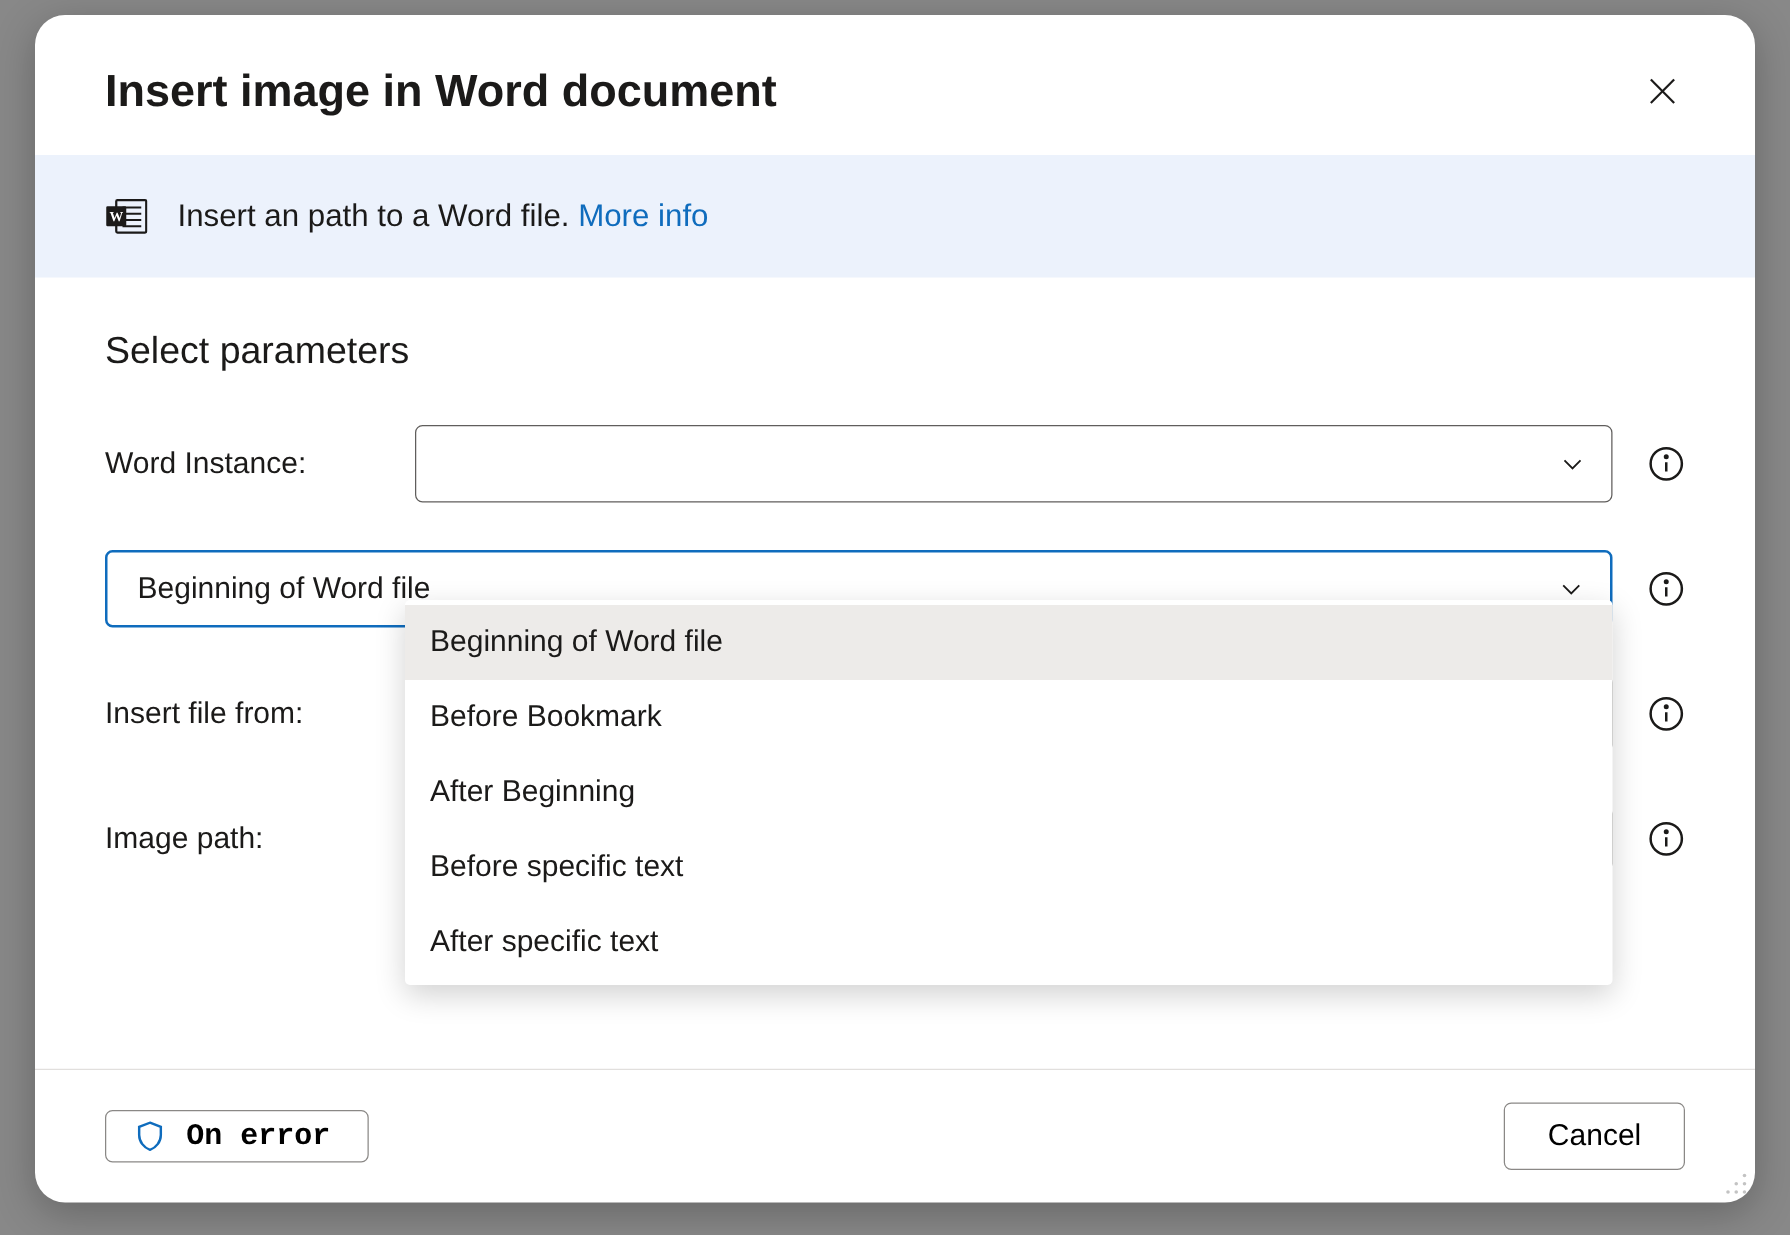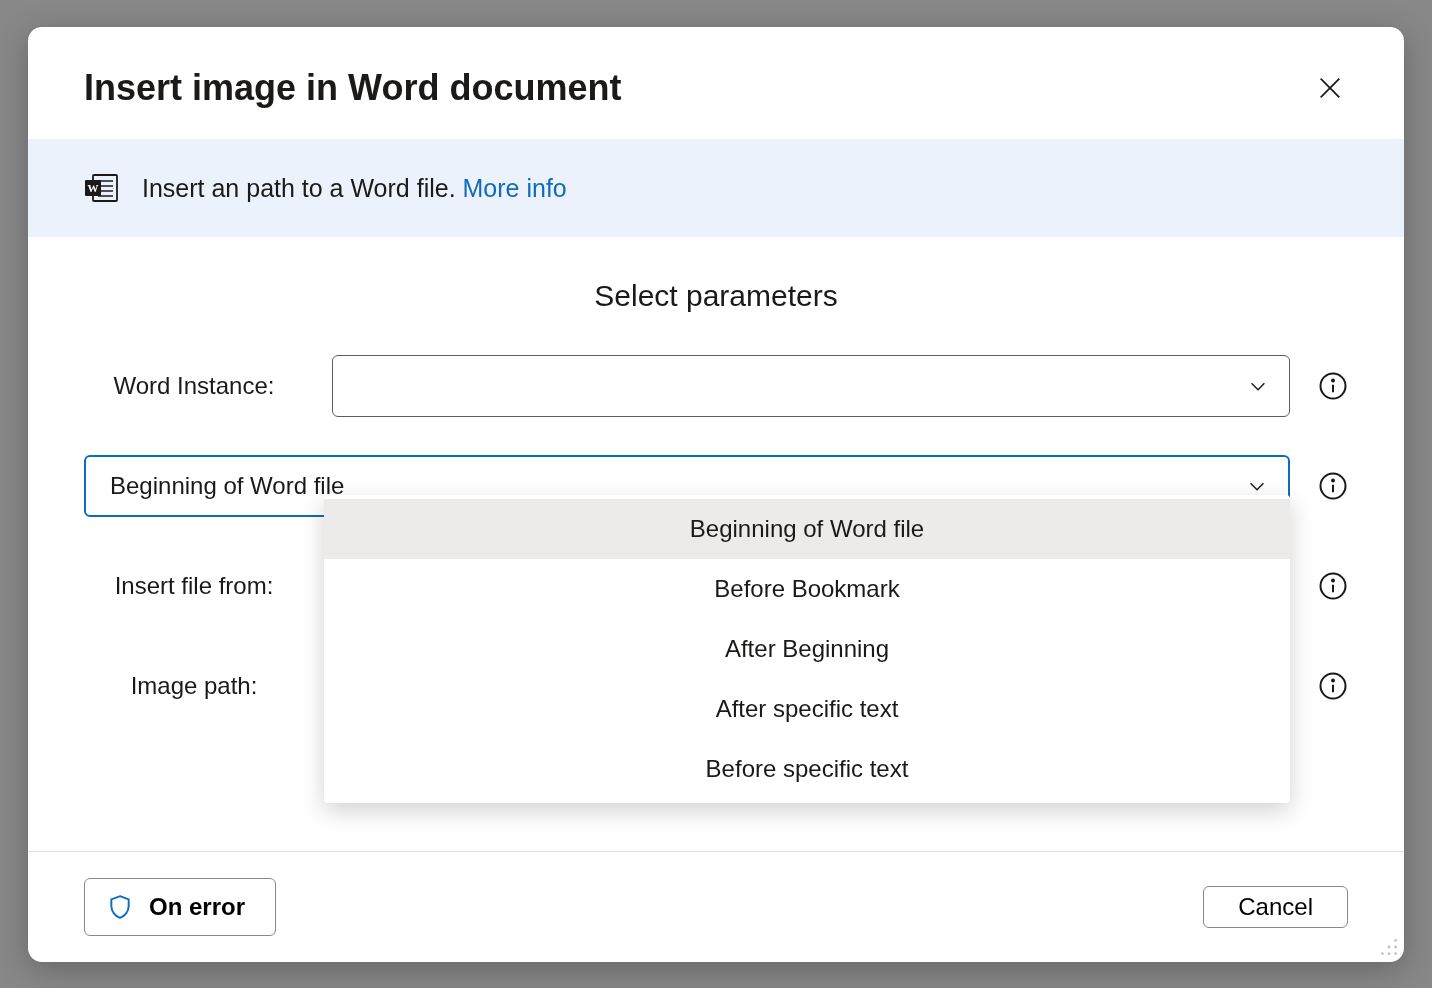--- a/index.html
+++ b/index.html
@@ -11,26 +11,25 @@
       overflow: hidden;
       position: relative;
     }
     .modal {
       position: absolute;
       top: 12px;
       left: 28px;
       right: 28px;
       bottom: 26px;
       background: #fff;
-      border-radius: 14px;
+      border-radius: 24px;
       box-shadow: 0 8px 32px rgba(0,0,0,0.25);
       display: flex;
       flex-direction: column;
       overflow: hidden;
-      margin-top: 15px;
     }
     .modal-header {
       padding: 40px 56px 30px 56px;
       display: flex;
       justify-content: space-between;
       align-items: center;
     }
     .modal-title {
       font-size: 36px;
       font-weight: 600;
@@ -64,21 +63,20 @@
       color: #1b1a19;
     }
     .banner-link {
       color: #0F6CBD;
       cursor: pointer;
     }
     .content {
       flex: 1;
       padding: 42px 56px 20px 56px;
       position: relative;
-      text-align: center;
     }
     .section-title {
       font-size: 30px;
       font-weight: 400;
       color: #1b1a19;
       margin-bottom: 42px;
     }
     .param-row {
       display: flex;
       align-items: center;
@@ -157,38 +155,39 @@
       background: #EDEBE9;
     }
     .footer {
       border-top: 1px solid #e1dfdd;
       padding: 26px 56px;
       display: flex;
       justify-content: space-between;
       align-items: center;
     }
     .on-error-btn {
-      height: 58px;
+      height: 42px;
       padding: 0 30px 0 22px;
       border: 1px solid #8a8886;
       border-radius: 6px;
       display: flex;
       align-items: center;
       gap: 16px;
       font-size: 24px;
       font-weight: 600;
       cursor: pointer;
       background: #fff;
+      font-family: Liberation Mono, monospace;
     }
     .shield-icon {
       width: 26px;
       height: 26px;
     }
     .cancel-btn {
-      height: 42px;
+      height: 54px;
       padding: 3px 34px;
       border: 1px solid #8a8886;
       border-radius: 6px;
       font-size: 24px;
       cursor: pointer;
       background: #fff;
     }
     .resize-grip {
       position: absolute;
       bottom: 4px;
@@ -295,22 +294,22 @@
           <line x1="12" y1="11" x2="12" y2="17"></line>
           <circle cx="12" cy="7.5" r="0.8" fill="#1b1a19"></circle>
         </svg>
       </div>
     </div>
 
     <div class="dropdown-list">
       <div class="dropdown-item selected">Beginning of Word file</div>
       <div class="dropdown-item">Before Bookmark</div>
       <div class="dropdown-item">After Beginning</div>
+      <div class="dropdown-item">Before specific text</div>
       <div class="dropdown-item">After specific text</div>
-      <div class="dropdown-item">Before specific text</div>
     </div>
 
   </div>
 
   <div class="footer">
     <button class="on-error-btn">
       <svg class="shield-icon" viewBox="0 0 24 24" fill="none" stroke="#0F6CBD" stroke-width="1.8">
         <path d="M12 2 L20 5 V11 C20 16 16.5 20.5 12 22 C7.5 20.5 4 16 4 11 V5 Z"></path>
       </svg>
       <span>On error</span>

